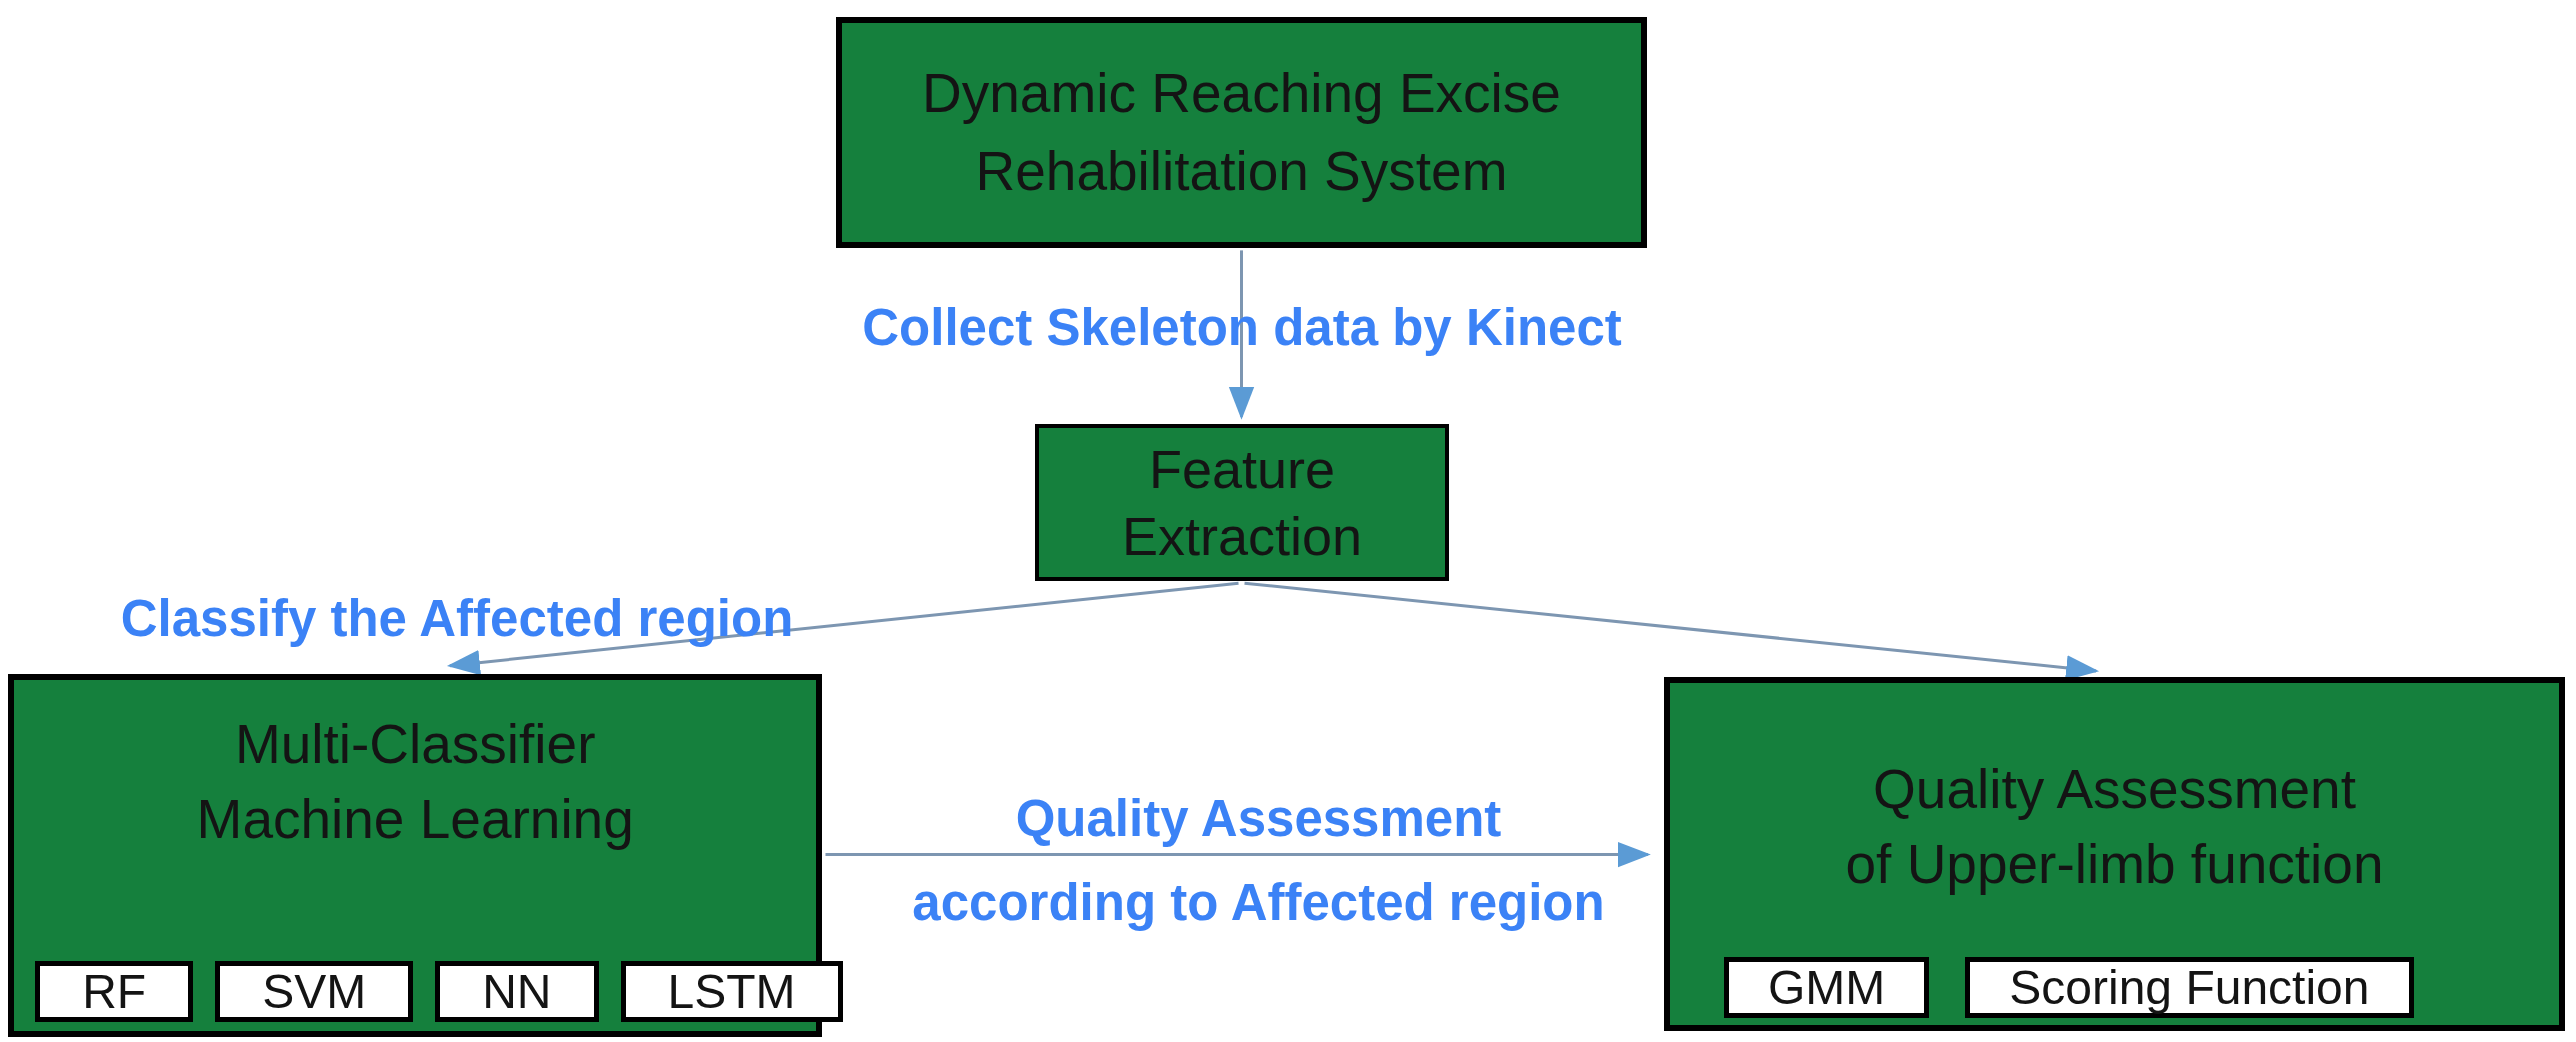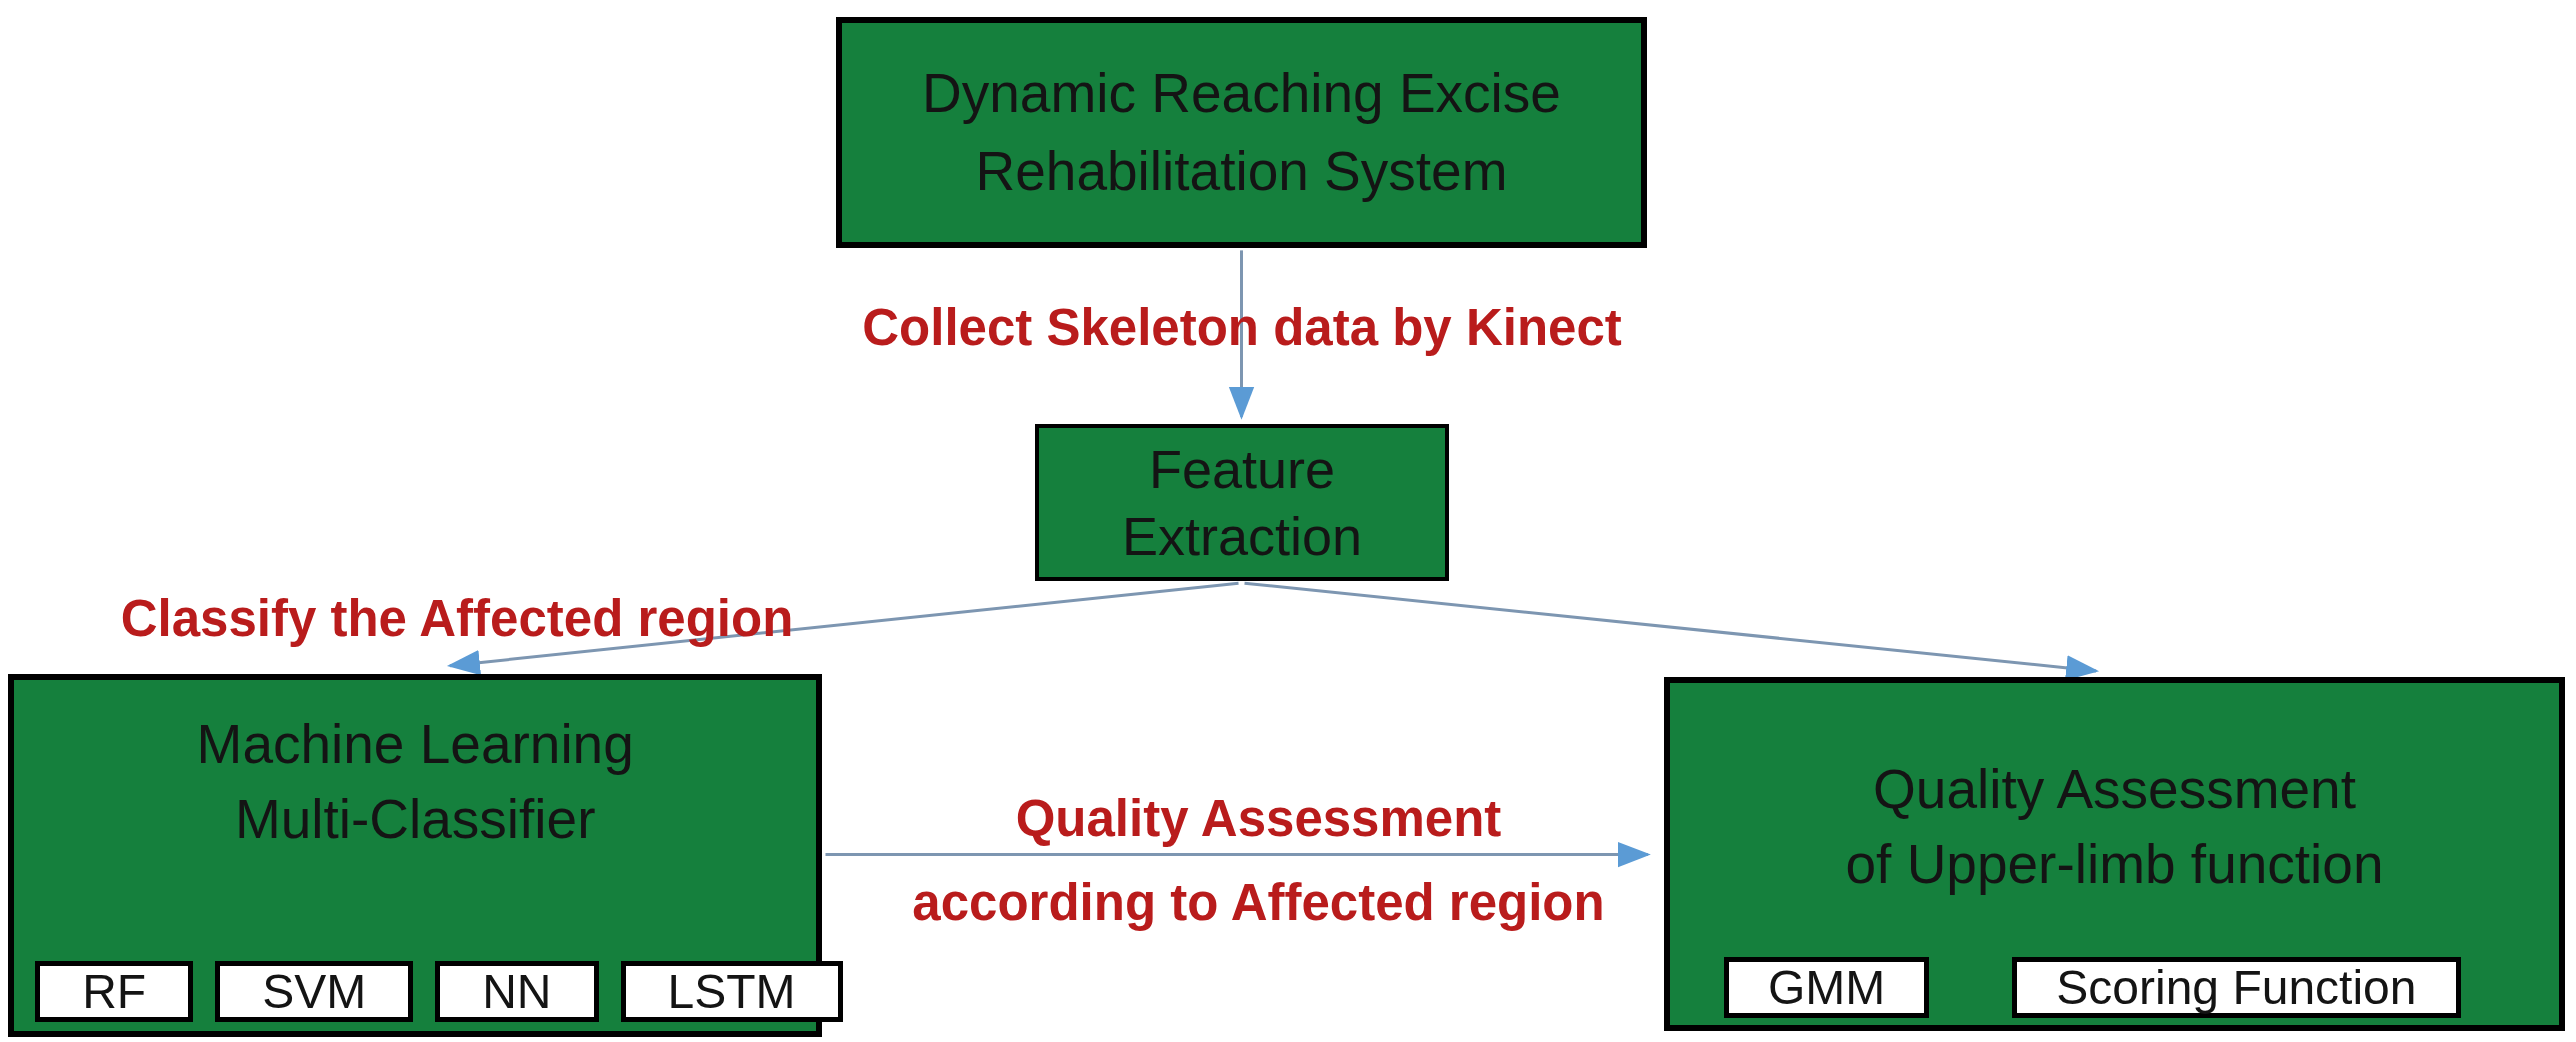--- a/index.html
+++ b/index.html
@@ -58,37 +58,37 @@
   .node-qa .node-text { top: 69px; }
   .node-text .ln { font-size: 55px; line-height: 75px; white-space: nowrap; }
   .sub-row {
     position: absolute;
     bottom: 9px;
     display: flex;
     align-items: flex-end;
     border-radius: 22px;
   }
   .node-ml .sub-row { left: 21px; gap: 22px; }
-  .node-qa .sub-row { left: 54px; gap: 83px; bottom: 7.5px; }
+  .node-qa .sub-row { left: 54px; gap: 36px; bottom: 7.5px; }
   .sub {
     border: 5.2px solid #000000;
     box-sizing: content-box;
     height: 51px;
     line-height: 51px;
     font-size: 48px;
     white-space: nowrap;
     text-align: center;
     background: #ffffff;
   }
   .node-ml .sub { padding: 0 42px; }
   .node-qa .sub { padding: 0 39px; }
   .red-label {
     position: absolute;
     z-index: 3;
-    color: #b91c1c;
+    color: #3b82f6;
     font-weight: 700;
     font-size: 51px;
     text-align: center;
     white-space: nowrap;
   }
   .label-collect { left: 750px; top: 298px; width: 984px; }
   .label-classify { left: 26px; top: 589px; width: 862px; }
   .label-quality { left: 846px; top: 777px; width: 825px; line-height: 84px; }
 </style>
 </head>
@@ -117,22 +117,22 @@
 
   <div class="node node-feature">
     <div class="ln">Feature</div>
     <div class="ln">Extraction</div>
   </div>
 
   <div class="red-label label-classify">Classify the Affected region</div>
 
   <div class="node node-ml">
     <div class="node-text">
+      <div class="ln">Multi-Classifier</div>
       <div class="ln">Machine Learning</div>
-      <div class="ln">Multi-Classifier</div>
     </div>
     <div class="sub-row">
       <div class="sub">RF</div>
       <div class="sub">SVM</div>
       <div class="sub">NN</div>
       <div class="sub">LSTM</div>
     </div>
   </div>
 
   <div class="red-label label-quality">

